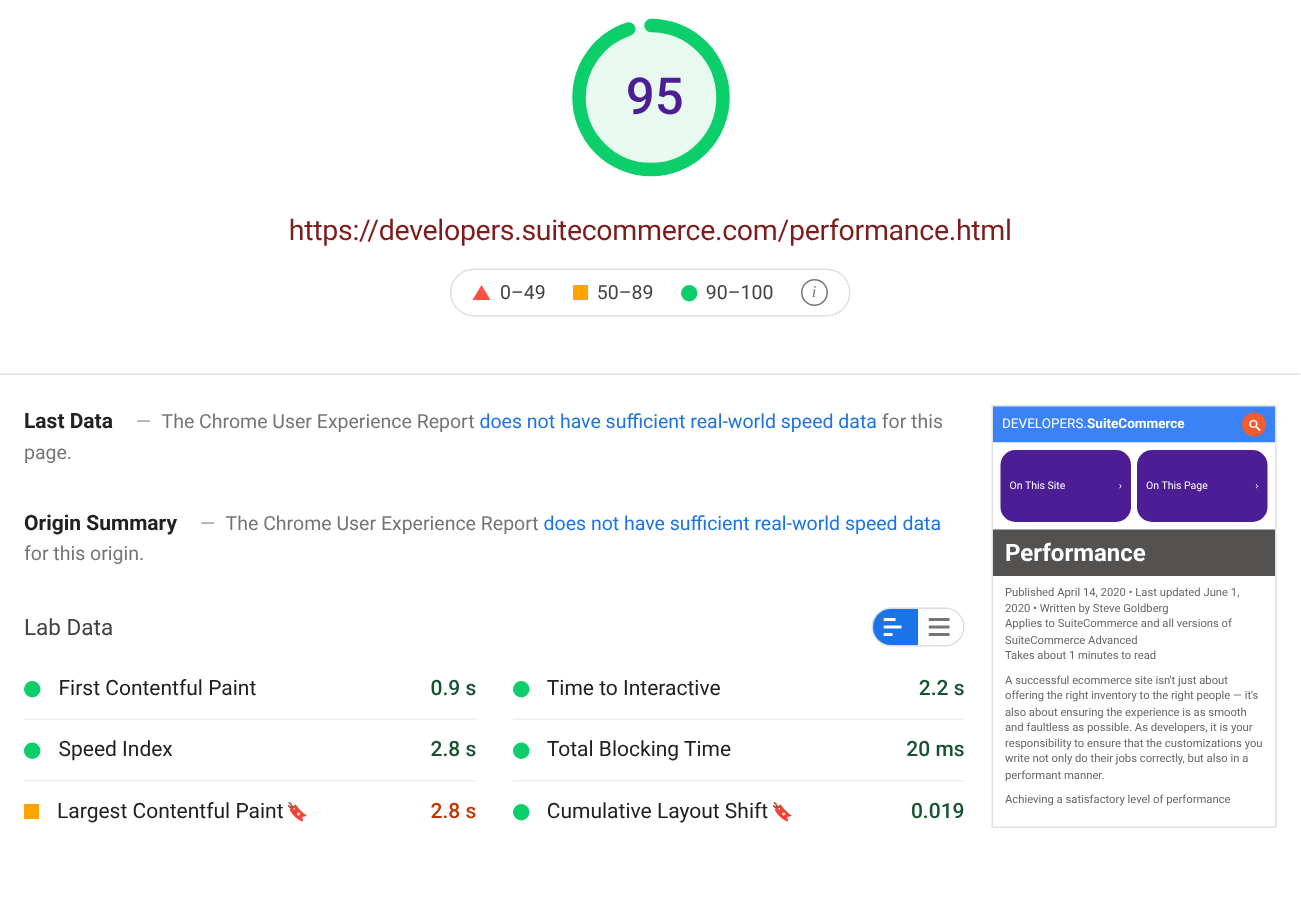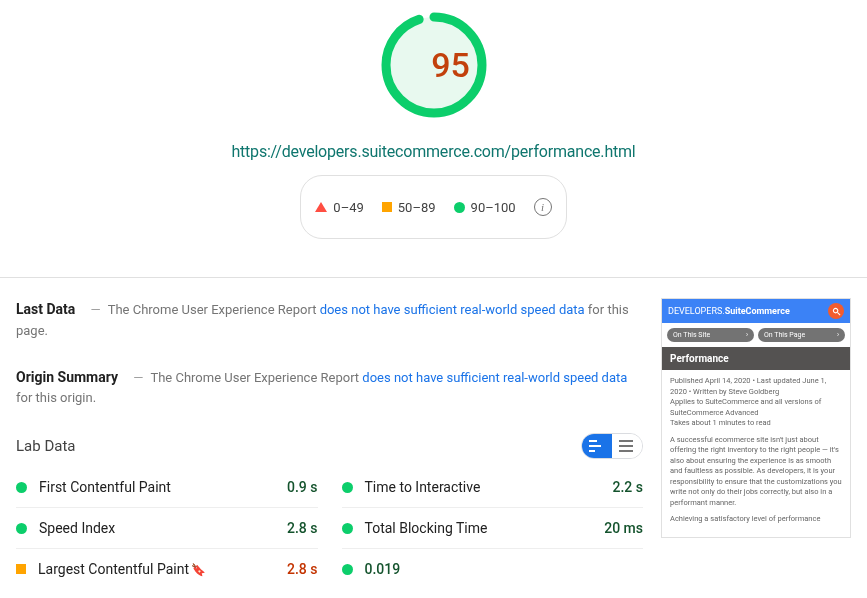--- a/index.html
+++ b/index.html
@@ -1,23 +1,23 @@
 <!DOCTYPE html>
 <html><head>
 <meta charset="utf-8">
 <style>
   * { box-sizing: border-box; margin: 0; padding: 0; }
   body { font-family: Roboto, Arial, sans-serif; background: #fff; color: #212121; width: 867px; }
   
   .top-section { text-align: center; padding: 10px 0 20px; }
   .gauge-wrap { display: inline-block; position: relative; width: 110px; height: 110px; }
   .gauge-wrap svg { transform: rotate(-90deg); }
-  .gauge-score { position: absolute; top: 0; left: 17px; width: 100%; height: 100%; display: flex; align-items: center; justify-content: center; font-size: 34px; font-weight: 500; color: #c2410c; }
-  .url { font-size: 16px; color: #0f766e; margin: 18px 0 14px; letter-spacing: -0.2px; }
-  .legend { display: inline-flex; align-items: center; gap: 18px; border: 1px solid #e0e0e0; border-radius: 22px; padding: 22px 14px; font-size: 13px; color: #424242; }
+  .gauge-score { position: absolute; top: 0; left: 3px; width: 100%; height: 100%; display: flex; align-items: center; justify-content: center; font-size: 34px; font-weight: 500; color: #4c1d95; }
+  .url { font-size: 19px; color: #7f1d1d; margin: 18px 0 14px; letter-spacing: -0.2px; }
+  .legend { display: inline-flex; align-items: center; gap: 18px; border: 1px solid #e0e0e0; border-radius: 22px; padding: 6px 14px; font-size: 13px; color: #424242; }
   .legend-item { display: inline-flex; align-items: center; gap: 6px; }
   .tri { width: 0; height: 0; border-left: 6px solid transparent; border-right: 6px solid transparent; border-bottom: 10px solid #ff4e42; }
   .sq { width: 10px; height: 10px; background: #ffa400; }
   .circ { width: 11px; height: 11px; border-radius: 50%; background: #0cce6b; }
   .info-icon { width: 18px; height: 18px; border: 1.5px solid #757575; border-radius: 50%; display: inline-flex; align-items: center; justify-content: center; font-size: 11px; color: #757575; font-family: serif; font-style: italic; cursor: pointer; }
   
   .divider { border: none; border-top: 1px solid #e0e0e0; margin: 18px 0 0; }
   
   .main { display: flex; padding: 20px 16px 0 16px; gap: 18px; }
   .left { flex: 1; min-width: 0; }
@@ -48,22 +48,22 @@
   .val-orange { color: #c33300; }
   .flag { color: #1a73e8; font-size: 12px; margin-left: 2px; }
   
   
   .preview { border: 1px solid #e0e0e0; font-size: 8px; color: #555; }
   .pv-head { background: #3b82f6; height: 24px; display: flex; align-items: center; justify-content: space-between; padding: 0 6px; }
   .pv-logo { color: #fff; font-size: 9px; }
   .pv-logo b { font-weight: 700; }
   .pv-search { width: 16px; height: 16px; background: #f25c2e; border-radius: 50%; display: flex; align-items: center; justify-content: center; }
   .pv-pills { display: flex; gap: 4px; padding: 5px; background: #fff; }
-  .pv-pill { flex: 1; background: #737373; color: #fff; border-radius: 10px; padding: 3px 6px; font-size: 7px; display: flex; align-items: center; justify-content: space-between; }
-  .pv-title { background: #545251; color: #fff; padding: 6px 8px; font-size: 10px; font-weight: 700; }
+  .pv-pill { flex: 1; background: #4c1d95; color: #fff; border-radius: 10px; padding: 20px 6px; font-size: 7px; display: flex; align-items: center; justify-content: space-between; }
+  .pv-title { background: #545251; color: #fff; padding: 6px 8px; font-size: 16px; font-weight: 700; }
   .pv-body { padding: 6px 8px; font-size: 7.5px; line-height: 1.4; color: #666; }
   .pv-meta { margin-bottom: 6px; }
   .pv-para { margin-bottom: 6px; }
 </style>
 </head>
 <body>
 
 <div class="top-section">
   <div class="gauge-wrap">
     <svg width="110" height="110">
@@ -150,20 +150,21 @@
             <span class="m-name">Time to Interactive</span>
             <span class="m-val val-green">2.2 s</span>
           </div>
           <div class="metric">
             <span class="m-dot" style="background: rgb(12, 206, 107);"></span>
             <span class="m-name">Total Blocking Time</span>
             <span class="m-val val-green">20 ms</span>
           </div>
           <div class="metric">
             <span class="m-dot" style="background: rgb(12, 206, 107);"></span>
+            <span class="m-name">Cumulative Layout Shift<span class="flag">🔖</span></span>
             <span class="m-val val-green">0.019</span>
           </div>
         </div>
     </div>
   </div>
 
   <div class="right">
     <div class="preview">
       <div class="pv-head">
         <span class="pv-logo"><span>DEVELOPERS.</span><b>SuiteCommerce</b></span>

